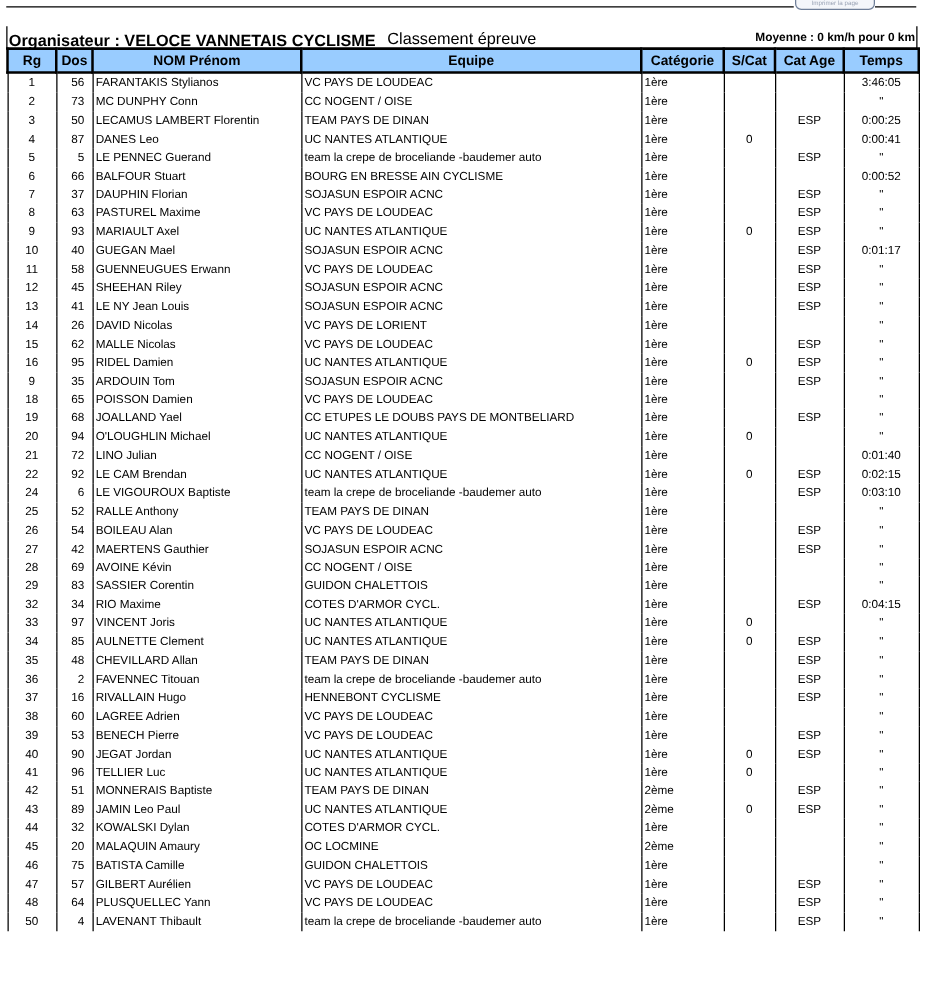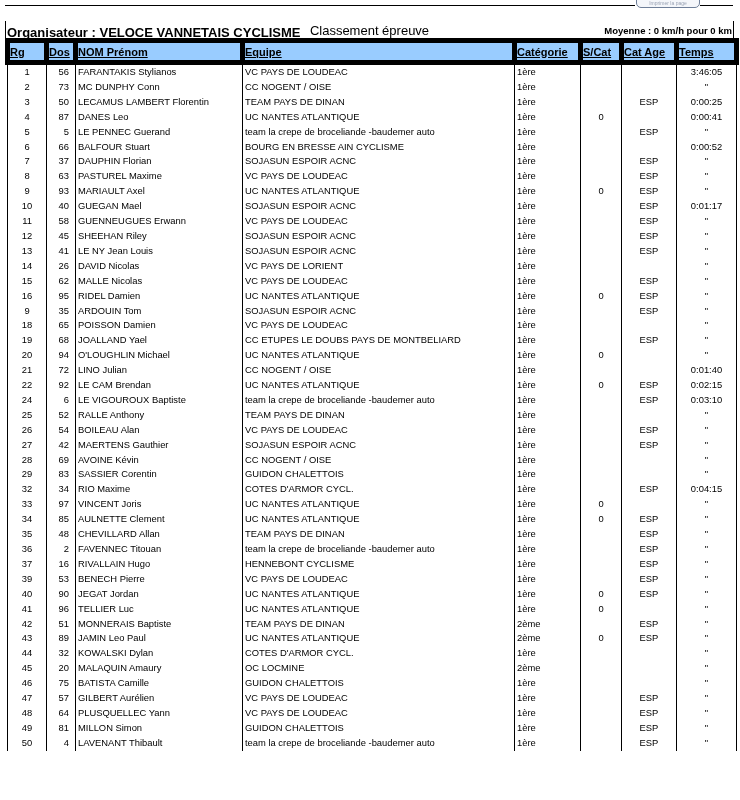--- a/index.html
+++ b/index.html
@@ -4,21 +4,21 @@
 <style>
   html, body { margin: 0; padding: 0; background: #ffffff; }
   body { width: 740px; height: 800px; overflow: hidden; position: relative; font-family: "Liberation Sans", sans-serif; color: #000; }
   .topbtn { position: absolute; left: 636px; top: -8px; width: 62px; height: 14px; border: 1px solid #6f7f99; border-radius: 5px; background: #f4f6fa; font-size: 5px; color: #9aa3b5; text-align: center; line-height: 20px; overflow: hidden; }
   .rule-top-l { position: absolute; left: 5px; top: 5px; width: 630px; height: 1px; background: #000; }
   .rule-top-r { position: absolute; left: 700px; top: 5px; width: 33px; height: 1px; background: #000; }
   .title-box { position: absolute; left: 5px; top: 5px; width: 727px; height: 17px; border-left: 1px solid #000; border-right: 1px solid #000; border-bottom: 1px solid #000; text-align: center; font-size: 13px; line-height: 19px; margin-top: 16px; }
   .org { position: absolute; left: 7px; top: 25px; font-size: 13px; font-weight: bold; }
   .moy { position: absolute; right: 8px; top: 25px; font-size: 9.5px; font-weight: bold; padding-left: 28px; }
   table { position: absolute; left: 5px; top: 38px; border-collapse: collapse; table-layout: fixed; width: 729px; }
-  th { background: #99ccff; font-size: 11px; font-weight: bold; height: 17px; padding: 0; border: 5px solid #000000; text-align: left; text-decoration: underline; }
+  th { background: #99ccff; font-size: 11px; font-weight: bold; height: 17px; padding: 0; border: 2px solid #000000; text-align: center; }
   td { font-size: 9.4px; height: 14.9px; padding: 0; border-left: 1px solid #000; border-right: 1px solid #000; white-space: nowrap; overflow: hidden; line-height: 14.9px; }
   td.c { text-align: center; }
   td.r { text-align: right; padding-right: 6px; }
   td.l { padding-left: 2px; }
   td.tm { text-align: center; }
 </style>
 </head>
 <body>
 
 <div class="topbtn">Imprimer la page</div>
@@ -386,20 +386,30 @@
         <td class="c">37</td>
         <td class="r">16</td>
         <td class="l">RIVALLAIN Hugo</td>
         <td class="l">HENNEBONT CYCLISME</td>
         <td class="l">1ère</td>
         <td class="c"></td>
         <td class="c">ESP</td>
         <td class="tm">"</td>
       </tr>
       <tr>
+        <td class="c">38</td>
+        <td class="r">60</td>
+        <td class="l">LAGREE Adrien</td>
+        <td class="l">VC PAYS DE LOUDEAC</td>
+        <td class="l">1ère</td>
+        <td class="c"></td>
+        <td class="c"></td>
+        <td class="tm">"</td>
+      </tr>
+      <tr>
         <td class="c">39</td>
         <td class="r">53</td>
         <td class="l">BENECH Pierre</td>
         <td class="l">VC PAYS DE LOUDEAC</td>
         <td class="l">1ère</td>
         <td class="c"></td>
         <td class="c">ESP</td>
         <td class="tm">"</td>
       </tr>
       <tr>
@@ -486,30 +496,20 @@
         <td class="c">48</td>
         <td class="r">64</td>
         <td class="l">PLUSQUELLEC Yann</td>
         <td class="l">VC PAYS DE LOUDEAC</td>
         <td class="l">1ère</td>
         <td class="c"></td>
         <td class="c">ESP</td>
         <td class="tm">"</td>
       </tr>
       <tr>
-        <td class="c">49</td>
-        <td class="r">81</td>
-        <td class="l">MILLON Simon</td>
-        <td class="l">GUIDON CHALETTOIS</td>
-        <td class="l">1ère</td>
-        <td class="c"></td>
-        <td class="c">ESP</td>
-        <td class="tm">"</td>
-      </tr>
-      <tr>
         <td class="c">50</td>
         <td class="r">4</td>
         <td class="l">LAVENANT Thibault</td>
         <td class="l">team la crepe de broceliande -baudemer auto</td>
         <td class="l">1ère</td>
         <td class="c"></td>
         <td class="c">ESP</td>
         <td class="tm">"</td>
       </tr>
     </tbody>

